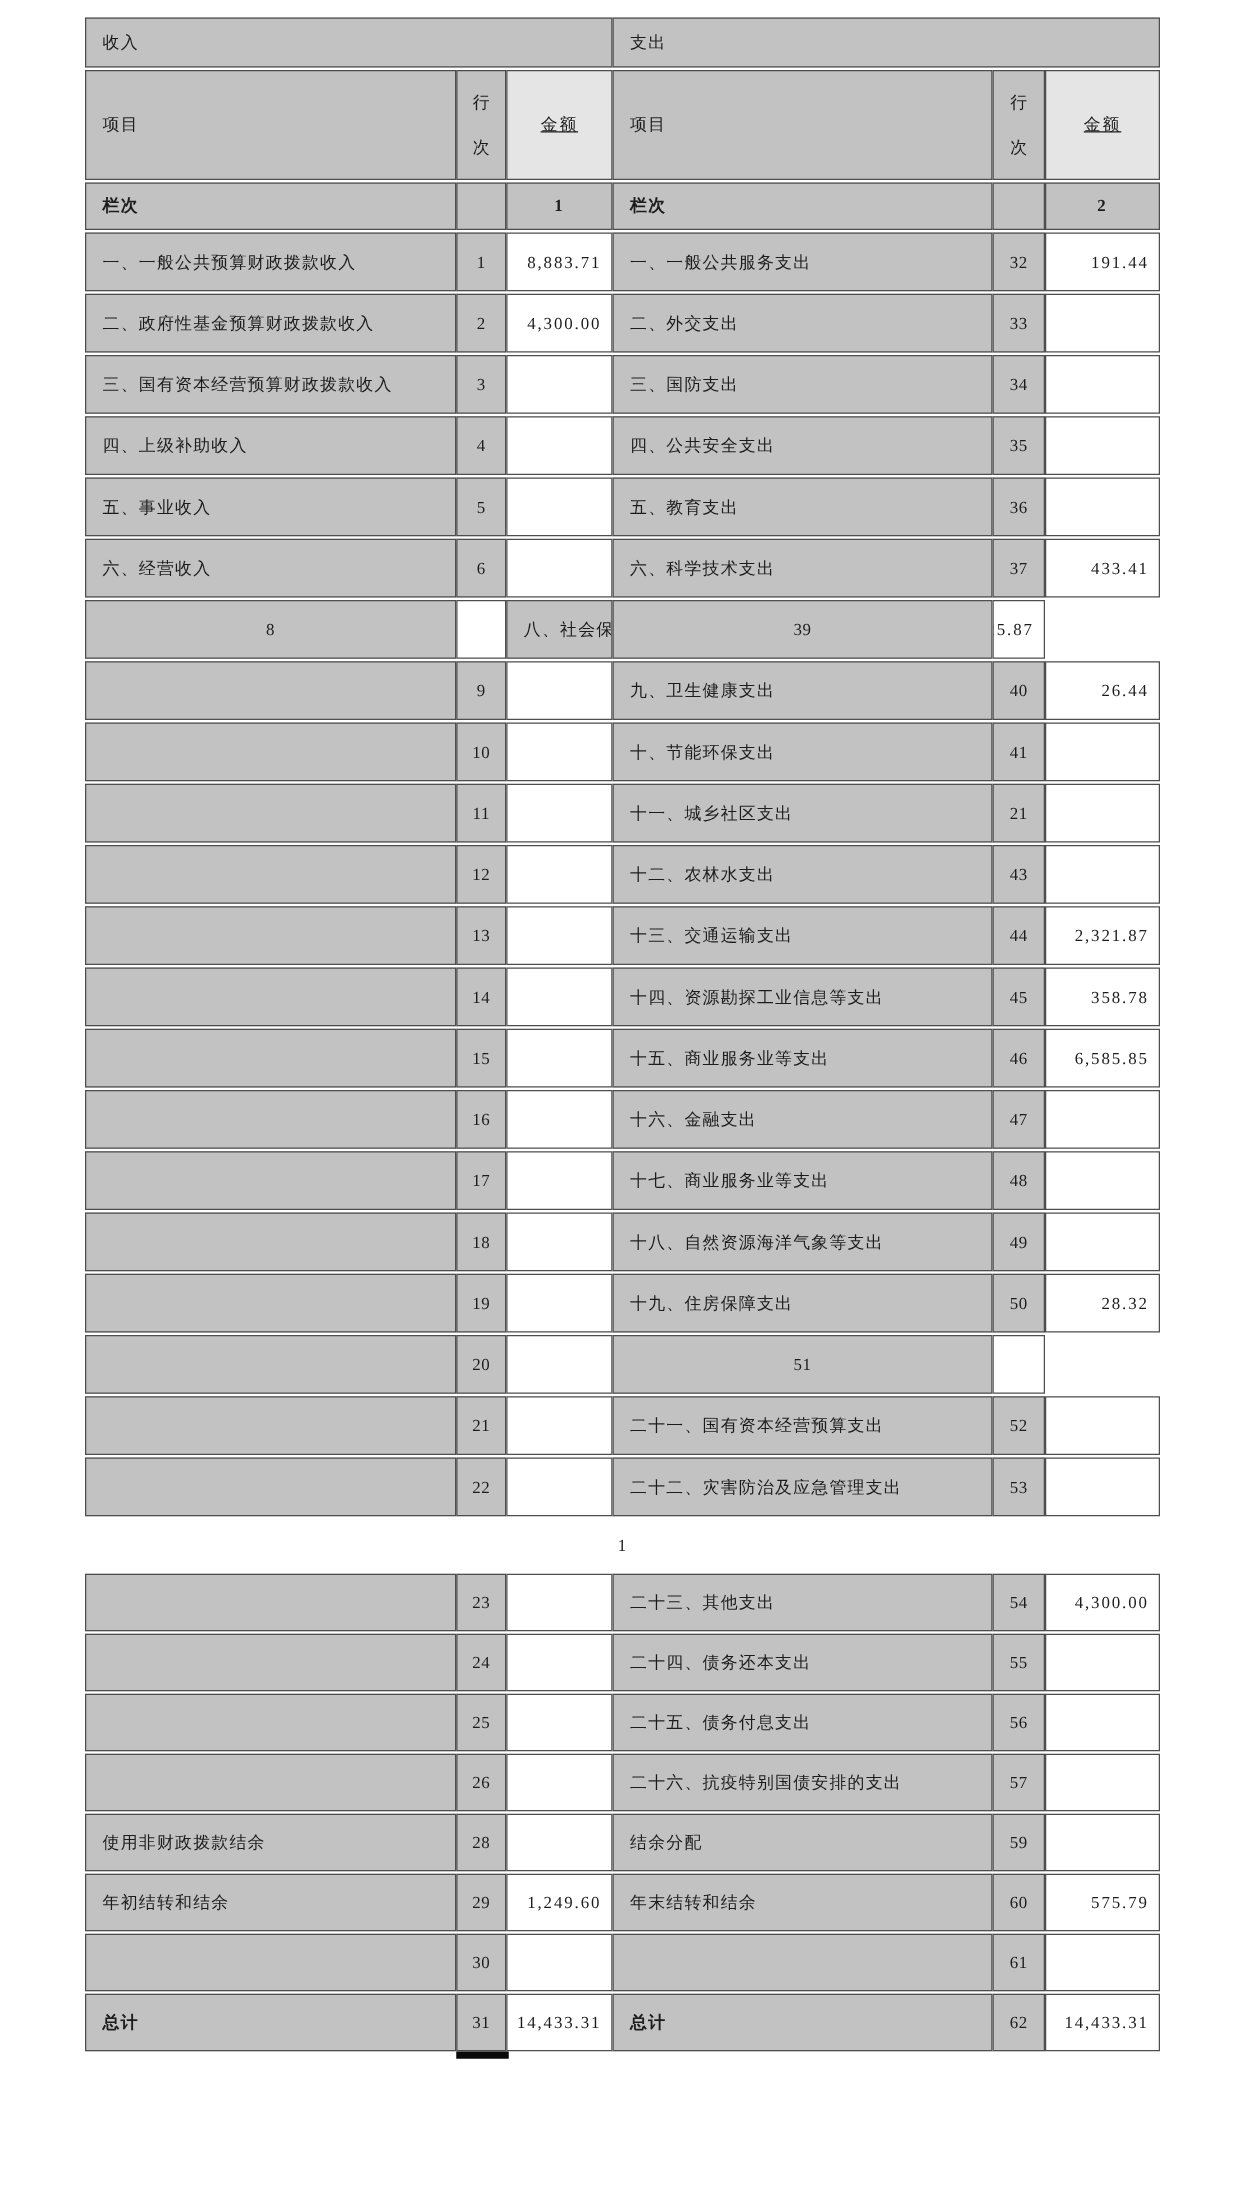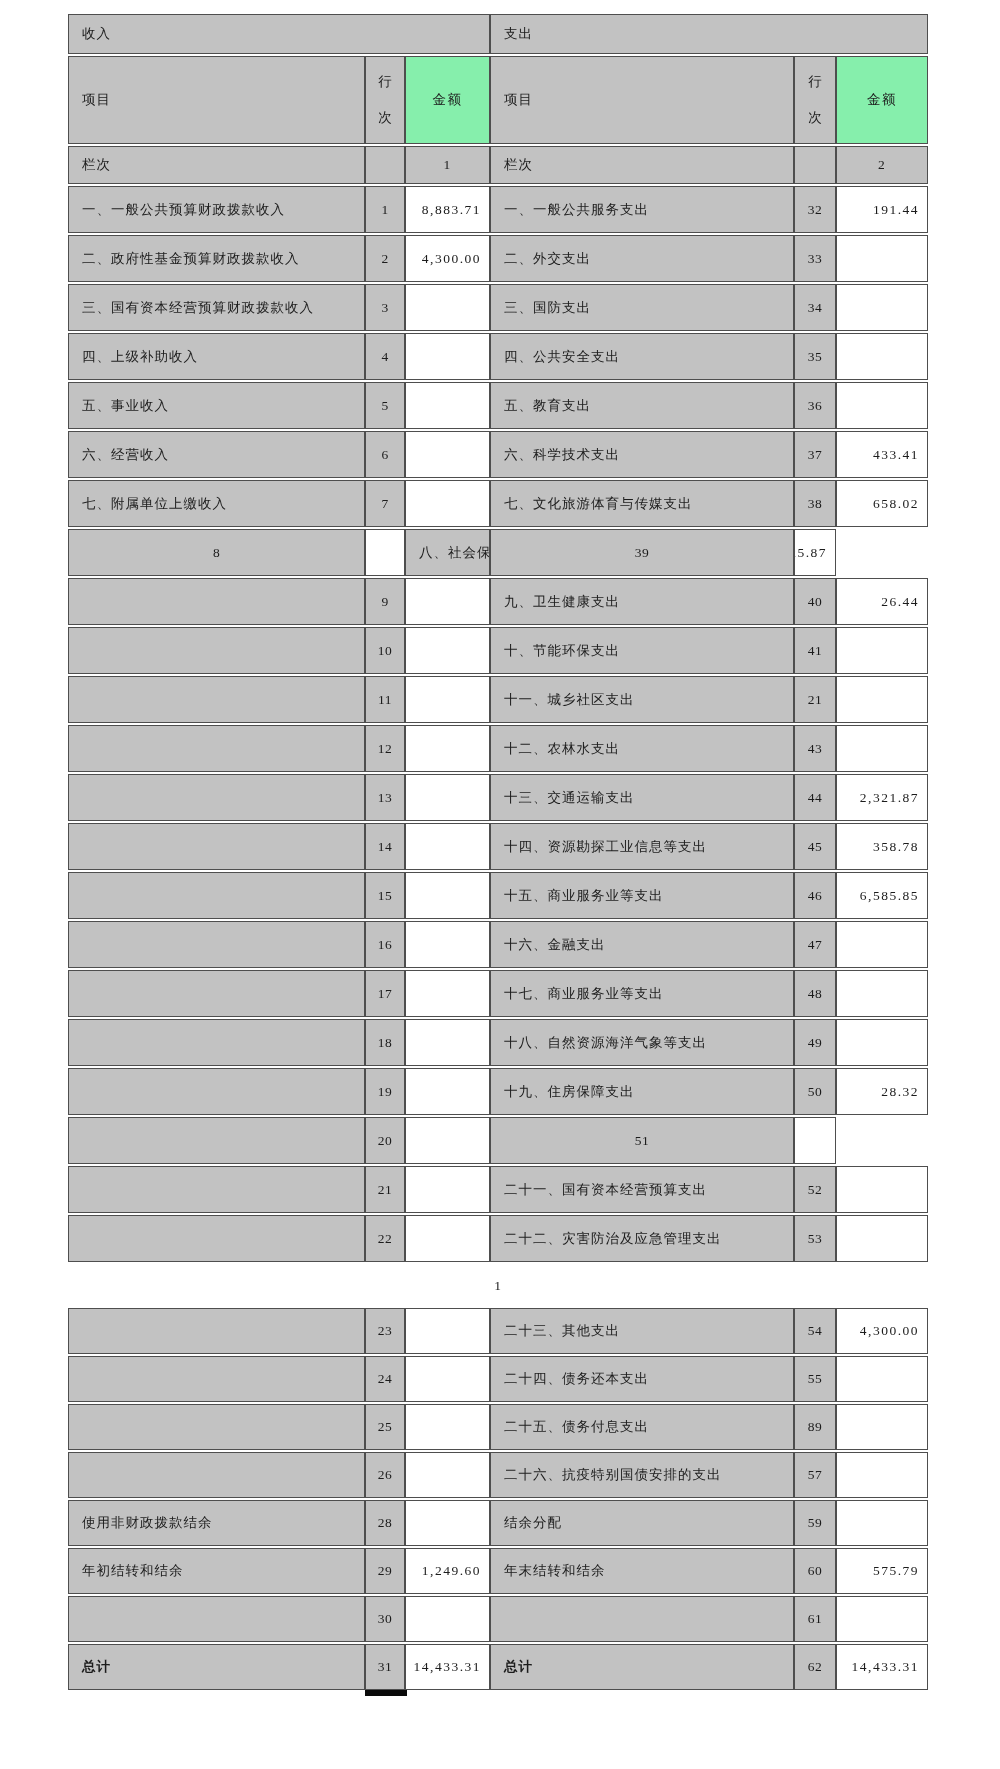--- a/index.html
+++ b/index.html
@@ -21,26 +21,26 @@
   }
   .item   { padding-left:13px; letter-spacing:1px; }
   .rownum { justify-content:center; letter-spacing:0.5px; }
   .amt    { background:#ffffff; justify-content:flex-end; padding-right:8px; letter-spacing:1.5px; }
   .amt.graycell { background:#c2c2c2; justify-content:center; padding-right:0; }
   .center { justify-content:center; padding-left:0; }
   .bold   { font-weight:bold; }
 
   .h-band  { height:40px; }
   .h-head  { height:88px; }
-  .h-lanci { height:38px; }
+  .h-lanci { height:38px;font-weight:bold; }
   .h-item  { height:47px; }
   .h-item2 { height:46px; }
 
   .vstack { flex-direction:column; justify-content:center; gap:18px; padding-left:0; }
-  .amt-head { justify-content:center; padding-right:0; background:#86efac; }
+  .amt-head { justify-content:center; padding-right:0; background:#e5e5e5;text-decoration:underline; }
 
   .page-break {
     height:44px; display:flex; align-items:center; justify-content:center;
     font-size:13.5px; letter-spacing:1px;
   }
   .corner-bar { width:42px; height:6px; background:#0a0a0a; margin-left:297px; margin-top:-2px; }
 </style>
 </head>
 <body>
 
@@ -119,28 +119,20 @@
         </div>
         <div class="trow h-item">
           <div class="cell item h-item">六、经营收入</div>
           <div class="cell rownum h-item">6</div>
           <div class="cell amt h-item"></div>
           <div class="cell item h-item">六、科学技术支出</div>
           <div class="cell rownum h-item">37</div>
           <div class="cell amt h-item">433.41</div>
         </div>
         <div class="trow h-item">
-          <div class="cell item h-item">七、附属单位上缴收入</div>
-          <div class="cell rownum h-item">7</div>
-          <div class="cell amt h-item"></div>
-          <div class="cell item h-item">七、文化旅游体育与传媒支出</div>
-          <div class="cell rownum h-item">38</div>
-          <div class="cell amt h-item">658.02</div>
-        </div>
-        <div class="trow h-item">
           <div class="cell rownum h-item">8</div>
           <div class="cell amt h-item"></div>
           <div class="cell item h-item">八、社会保障和就业支出</div>
           <div class="cell rownum h-item">39</div>
           <div class="cell amt h-item">25.87</div>
         </div>
         <div class="trow h-item">
           <div class="cell item h-item"></div>
           <div class="cell rownum h-item">9</div>
           <div class="cell amt h-item"></div>
@@ -272,21 +264,21 @@
           <div class="cell amt h-item2"></div>
           <div class="cell item h-item2">二十四、债务还本支出</div>
           <div class="cell rownum h-item2">55</div>
           <div class="cell amt h-item2"></div>
         </div>
         <div class="trow h-item2">
           <div class="cell item h-item2"></div>
           <div class="cell rownum h-item2">25</div>
           <div class="cell amt h-item2"></div>
           <div class="cell item h-item2">二十五、债务付息支出</div>
-          <div class="cell rownum h-item2">89</div>
+          <div class="cell rownum h-item2">56</div>
           <div class="cell amt h-item2"></div>
         </div>
         <div class="trow h-item2">
           <div class="cell item h-item2"></div>
           <div class="cell rownum h-item2">26</div>
           <div class="cell amt h-item2"></div>
           <div class="cell item h-item2">二十六、抗疫特别国债安排的支出</div>
           <div class="cell rownum h-item2">57</div>
           <div class="cell amt h-item2"></div>
         </div>

